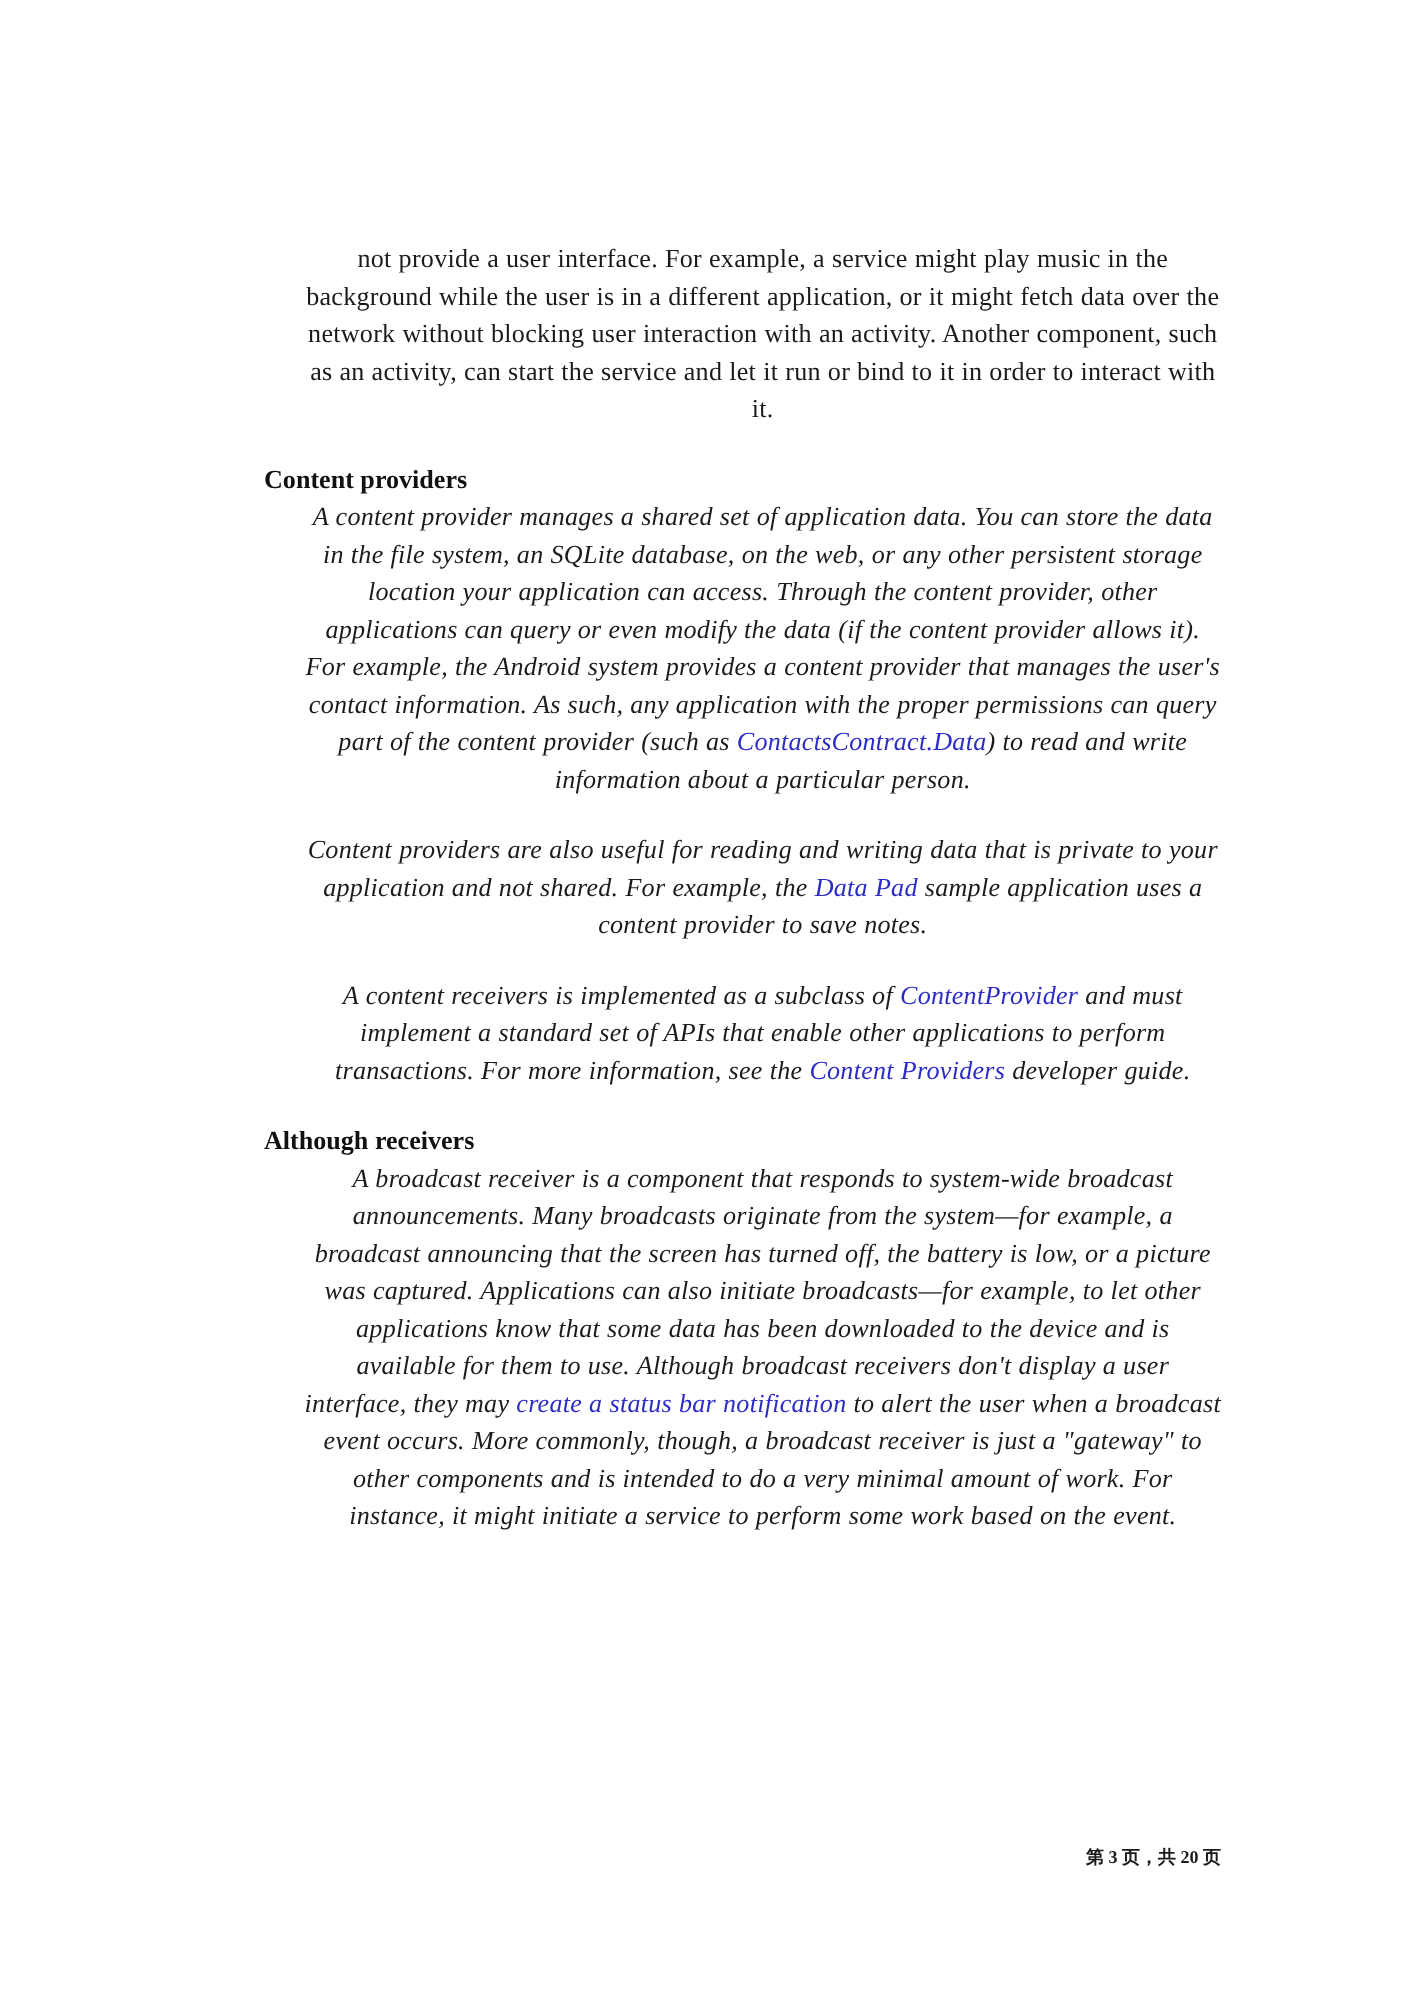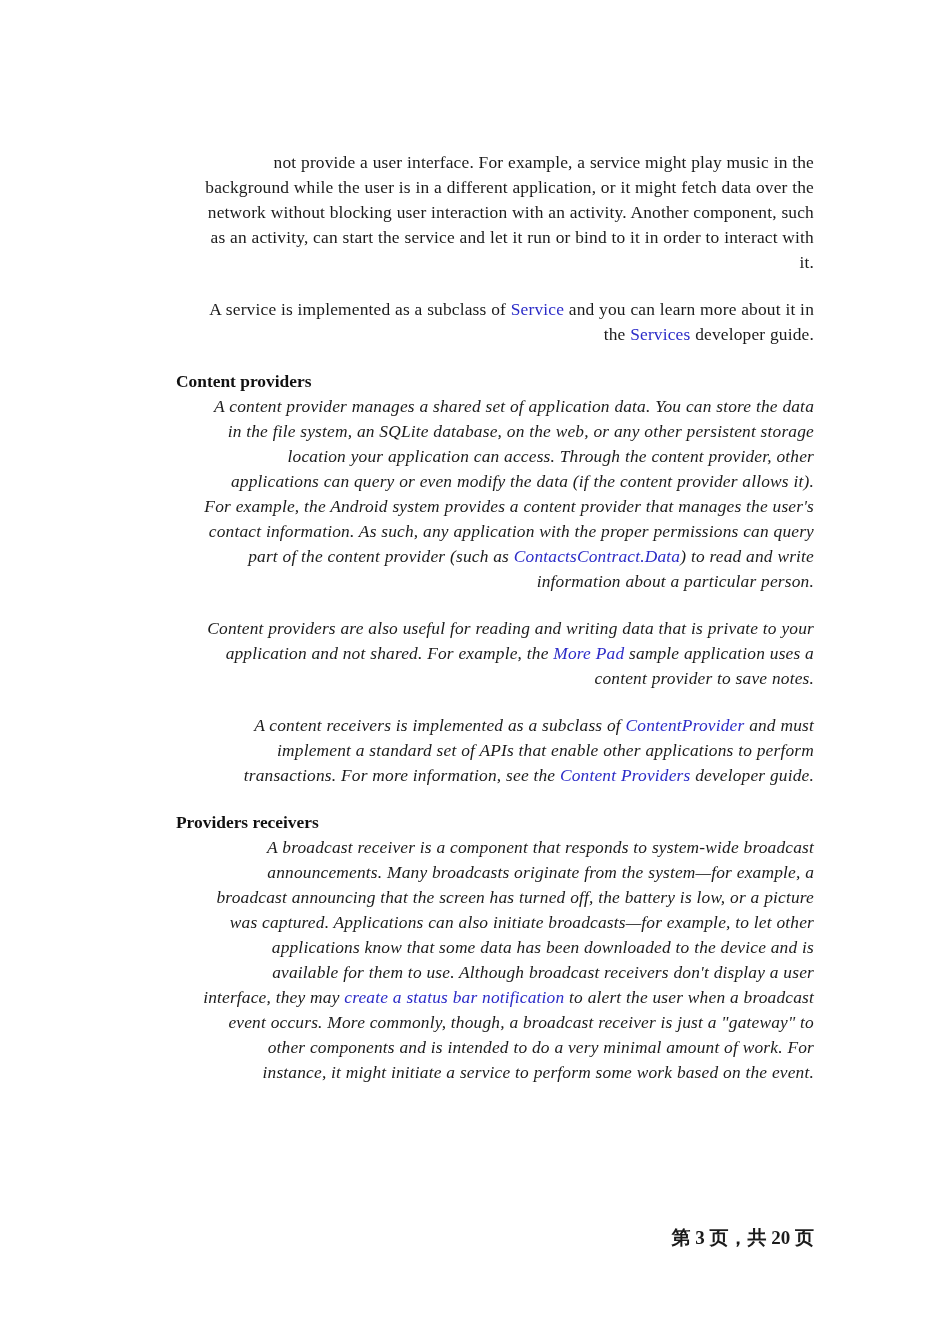--- a/index.html
+++ b/index.html
@@ -23,25 +23,25 @@
 
   
   .content {
     position: absolute;
     left: 176px;
     top: 148px;
     width: 638px;
   }
 
   .para {
-    margin: 2px 0 22px 0;
+    margin: 12px 0 22px 0;
     padding-left: 27px;          
     font-size: 17.4px;
     line-height: 25px;
-    text-align: right;
+    text-align: center;
     color: #1b1b1b;
     letter-spacing: 0.01em;
     word-spacing: 0.01em;
   }
 
   .para:last-child { margin-bottom: 0; }
 
   .section-head {
     margin: 0 0 0 0;
     padding-left: 0;             
@@ -67,50 +67,49 @@
     cursor: pointer;
   }
 
   
   .footer {
     position: absolute;
     left: 0;
     top: 1226px;
     width: 814px;
     text-align: right;
-    font-size: 19px;
+    font-size: 12px;
     line-height: 24px;
     font-weight: bold;
     color: #1b1b1b;
     font-family: "Liberation Serif", "DejaVu Serif", serif;
   }
 </style>
 </head>
 <body>
 
 <div class="page">
 
   <div class="content">
 
     <p class="para"><span>not provide a user interface. For example, a service might play music in the background while the user is in a different application, or it might fetch data over the network without blocking user interaction with an activity. Another component, such as an activity, can start the service and let it run or bind to it in order to interact with it.</span></p>
 
-    <p class="para"><span>A service is implemented as a subclass of </span><a class="lnk" href="#">Service</a><span> and you can learn more about it in the </span><a class="lnk" href="#">Services</a><span> developer guide.</span></p>
 
     <div class="section">
       <h2 class="section-head">Content providers</h2>
 
       <p class="para"><span>A content provider manages a shared set of application data. You can store the data in the file system, an SQLite database, on the web, or any other persistent storage location your application can access. Through the content provider, other applications can query or even modify the data (if the content provider allows it). For example, the Android system provides a content provider that manages the user's contact information. As such, any application with the proper permissions can query part of the content provider (such as </span><a class="lnk" href="#">ContactsContract.Data</a><span>) to read and write information about a particular person.</span></p>
 
-      <p class="para"><span>Content providers are also useful for reading and writing data that is private to your application and not shared. For example, the </span><a class="lnk" href="#">More Pad</a><span> sample application uses a content provider to save notes.</span></p>
+      <p class="para"><span>Content providers are also useful for reading and writing data that is private to your application and not shared. For example, the </span><a class="lnk" href="#">Data Pad</a><span> sample application uses a content provider to save notes.</span></p>
 
       <p class="para"><span>A content receivers is implemented as a subclass of </span><a class="lnk" href="#">ContentProvider</a><span> and must implement a standard set of APIs that enable other applications to perform transactions. For more information, see the </span><a class="lnk" href="#">Content Providers</a><span> developer guide.</span></p>
     </div>
 
     <div class="section">
-      <h2 class="section-head">Providers receivers</h2>
+      <h2 class="section-head">Although receivers</h2>
 
       <p class="para"><span>A broadcast receiver is a component that responds to system-wide broadcast announcements. Many broadcasts originate from the system—for example, a broadcast announcing that the screen has turned off, the battery is low, or a picture was captured. Applications can also initiate broadcasts—for example, to let other applications know that some data has been downloaded to the device and is available for them to use. Although broadcast receivers don't display a user interface, they may </span><a class="lnk" href="#">create a status bar notification</a><span> to alert the user when a broadcast event occurs. More commonly, though, a broadcast receiver is just a "gateway" to other components and is intended to do a very minimal amount of work. For instance, it might initiate a service to perform some work based on the event.</span></p>
     </div>
 
   </div>
 
   <div class="footer"><span>第 3 页，共 20 页</span></div>
 
 </div>
 

